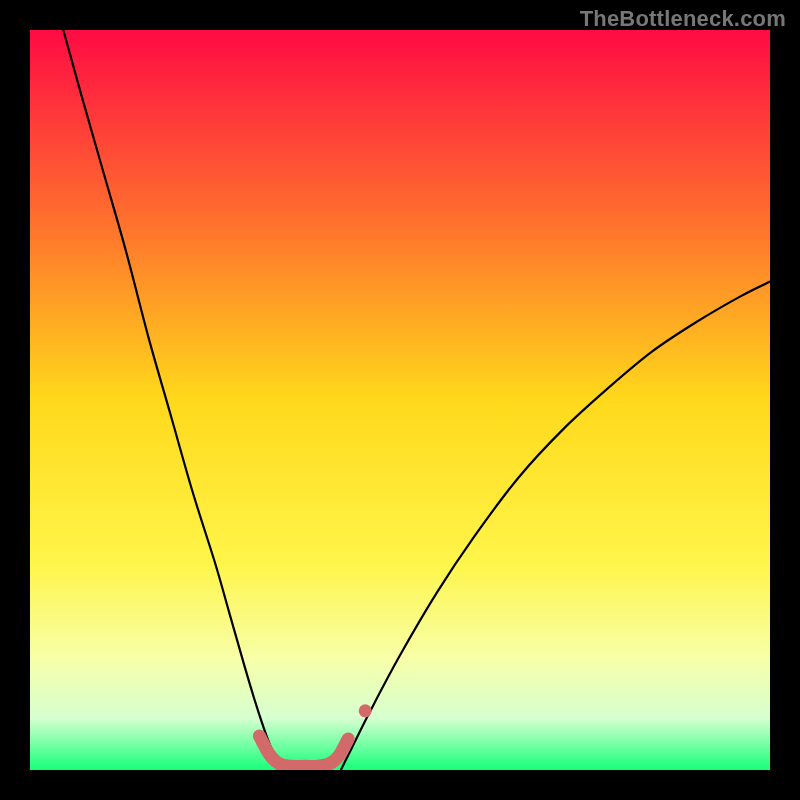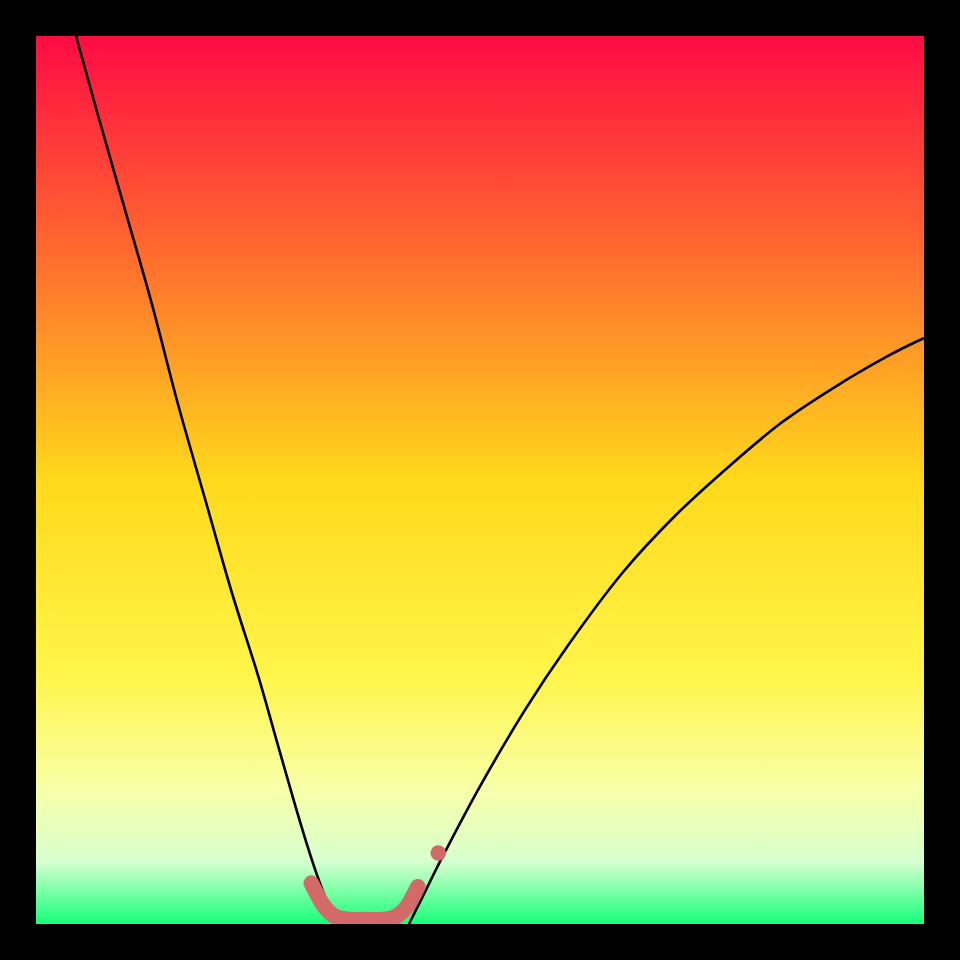--- a/index.html
+++ b/index.html
@@ -27,20 +27,21 @@
     top: 30px;
     width: 740px;
     height: 740px;
   }
   .plot svg { display: block; }
 </style>
 </head>
 <body>
 
 <div class="frame">
+  <div class="watermark">TheBottleneck.com</div>
   <div class="plot">
     <svg id="chart-svg" width="740" height="740" viewBox="0 0 740 740">
         <defs>
           <linearGradient id="bg-grad" x1="0" y1="0" x2="0" y2="1">
             <stop offset="0%" stop-color="#ff0b44"></stop>
             <stop offset="25%" stop-color="#ff6d2e"></stop>
             <stop offset="50%" stop-color="#ffd91b"></stop>
             <stop offset="72%" stop-color="#fff54a"></stop>
             <stop offset="85%" stop-color="#f7ffa9"></stop>
             <stop offset="93%" stop-color="#d6ffd0"></stop>

